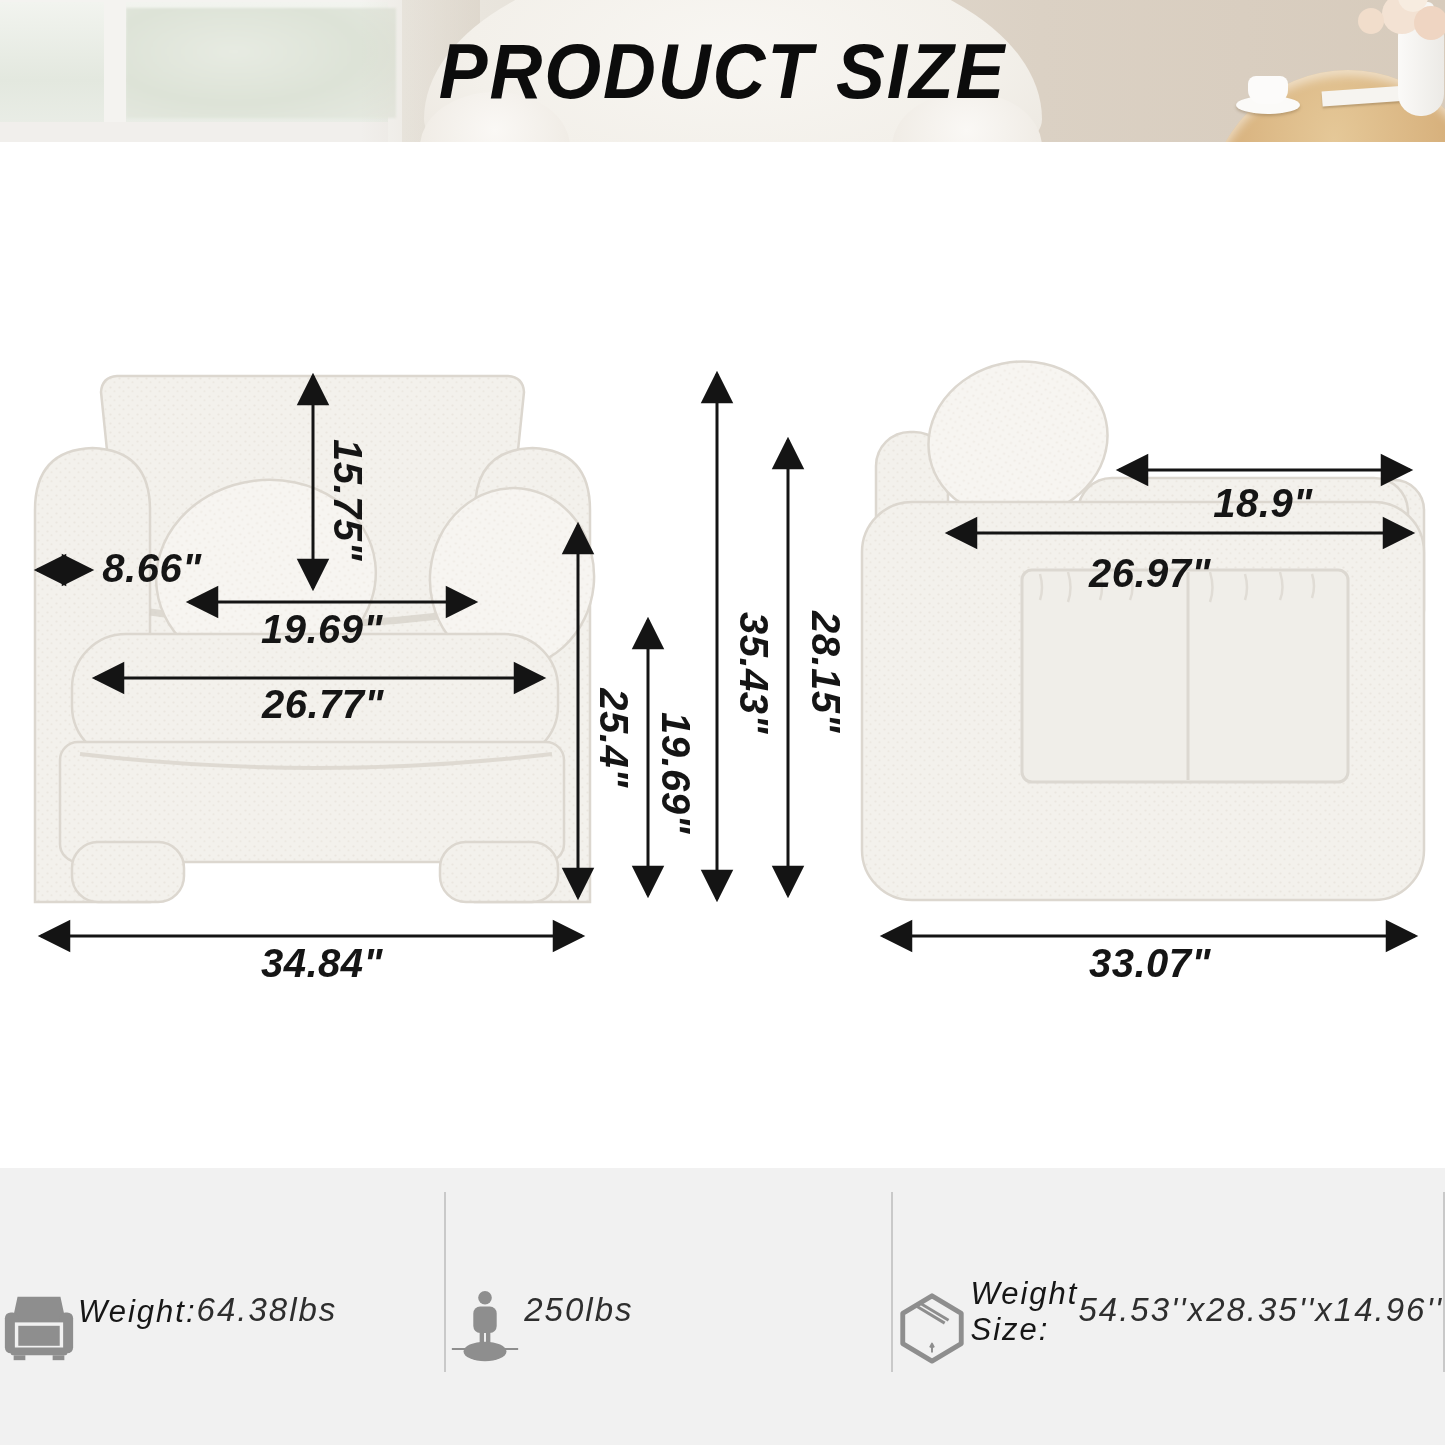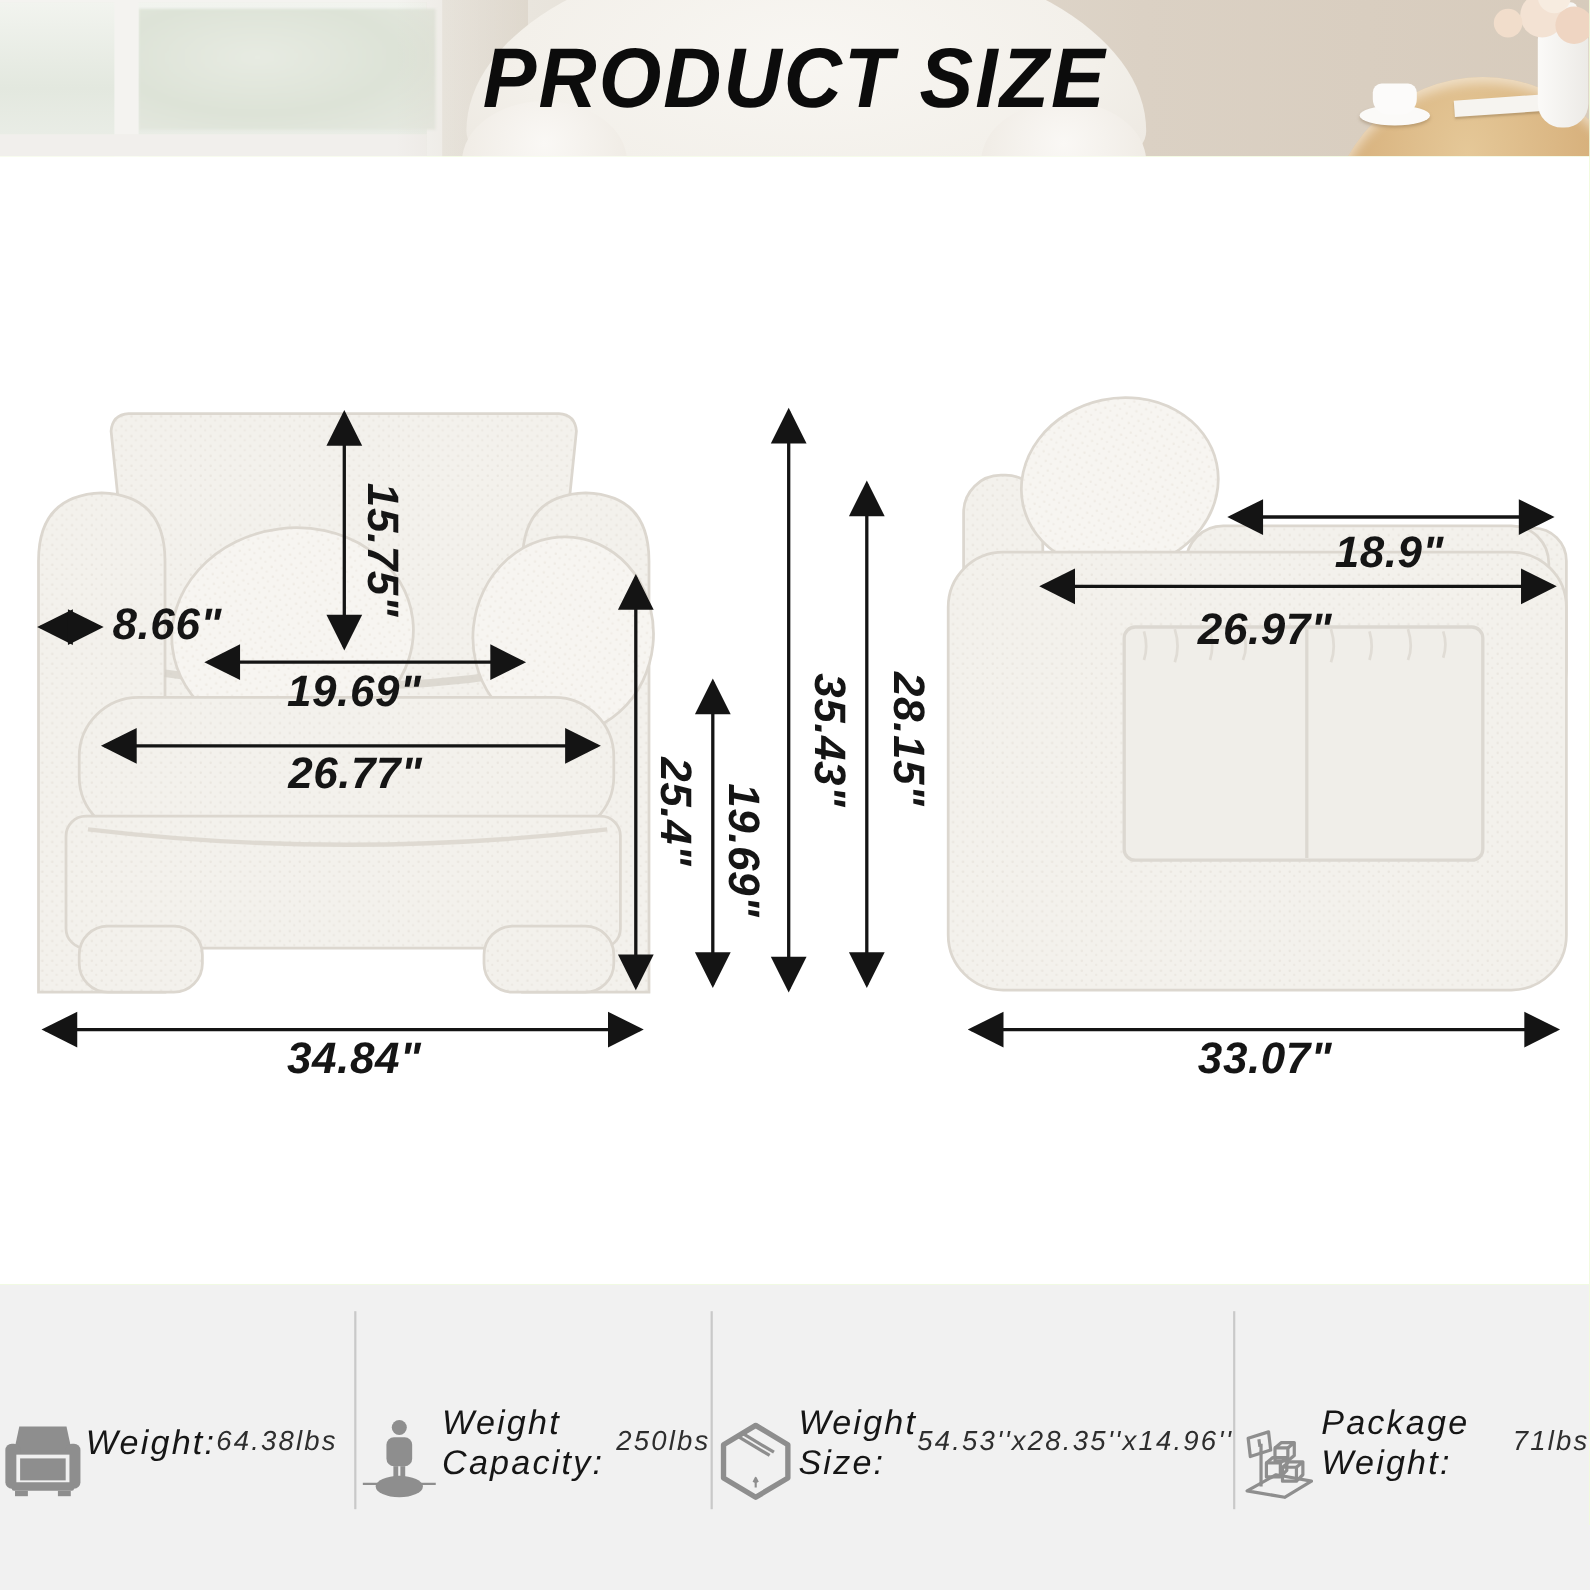--- a/index.html
+++ b/index.html
@@ -48,21 +48,21 @@
   .dim{position:absolute;font-size:40px;font-weight:700;color:#151515;white-space:nowrap;
        transform:translate(-50%,-50%);letter-spacing:0.5px;}
   .dim.rot{transform:translate(-50%,-50%) rotate(90deg);}
 
   
   .footer{position:absolute;left:0;top:1168px;width:1445px;height:277px;background:#f1f1f1;display:flex;align-items:stretch;}
   .cell{flex:1 1 0;display:flex;flex-direction:row;align-items:center;}
   .vdiv{flex:0 0 2px;width:2px;height:180px;margin-top:24px;background:#c9c9c9;}
   .cell .iconbox{height:80px;margin-top:40px;display:flex;align-items:flex-end;justify-content:center;}
   .cell .speclabel{margin-top:10px;font-size:31px;letter-spacing:2px;color:#161616;}
-  .cell .specvalue{margin-top:7px;font-size:25px;letter-spacing:2px;color:#2e2e2e;}
+  .cell .specvalue{margin-top:7px;font-size:33px;letter-spacing:2px;color:#2e2e2e;}
 </style>
 </head>
 <body>
 
 <div class="page">
 
   <div class="hero">
     <div class="window">
       <div class="greenery"></div>
       <div class="mullion"></div>
@@ -194,21 +194,20 @@
           <g fill="#8e8e8e">
             <circle cx="40" cy="9" r="7"></circle>
             <rect x="28" y="18" width="24" height="27" rx="7"></rect>
             <rect x="34.5" y="45" width="4.5" height="13"></rect>
             <rect x="41" y="45" width="4.5" height="13"></rect>
             <ellipse cx="40" cy="64" rx="22" ry="10"></ellipse>
           </g>
           <line x1="6" y1="61.5" x2="74" y2="61.5" stroke="#8e8e8e" stroke-width="2"></line>
         </svg>
       </div>
-      <div class="speclabel">Weight Capacity:</div>
       <div class="specvalue">250lbs</div>
     </div>
 
     <div class="vdiv"></div>
 
     <div class="cell">
       <div class="iconbox">
         <svg width="78" height="78" viewBox="0 0 80 80">
           <g fill="none" stroke="#8e8e8e" stroke-width="5" stroke-linejoin="round">
             <path d="M40 7 L70 25 L70 56 L40 74 L10 56 L10 25 Z"></path>
@@ -219,35 +218,15 @@
             <path d="M38 60 l2 -4 l2 4 M40 56 l0 9" stroke-width="2"></path>
           </g>
         </svg>
       </div>
       <div class="speclabel">Weight Size:</div>
       <div class="specvalue">54.53''x28.35''x14.96''</div>
     </div>
 
     <div class="vdiv"></div>
 
-    <div class="cell">
-      <div class="iconbox">
-        <svg width="78" height="78" viewBox="0 0 80 80">
-          <g fill="none" stroke="#8e8e8e" stroke-width="3" stroke-linejoin="round">
-            <path d="M11 68 L38 53 L71 59 L46 74 Z"></path>
-            <path d="M24 64 L24 24"></path>
-            <path d="M12 19 L31 13 L33 30 L14 36 Z"></path>
-            <path d="M22 20 L23 27 M23.4 30.5 L23.5 31"></path>
-            <rect x="29" y="42" width="13" height="13"></rect>
-            <path d="M29 42 L35 37 L48 37 L42 42 M42 55 L48 49 L48 37"></path>
-            <rect x="44" y="46" width="13" height="13"></rect>
-            <path d="M44 46 L50 41 L63 41 L57 46 M57 59 L63 53 L63 41"></path>
-            <rect x="37" y="28" width="12" height="12"></rect>
-            <path d="M37 28 L43 23 L55 23 L49 28 M49 40 L55 35 L55 23"></path>
-          </g>
-        </svg>
-      </div>
-      <div class="speclabel">Package Weight:</div>
-      <div class="specvalue">71lbs</div>
-    </div>
 
   </div>
 </div>
 
 </body></html>

